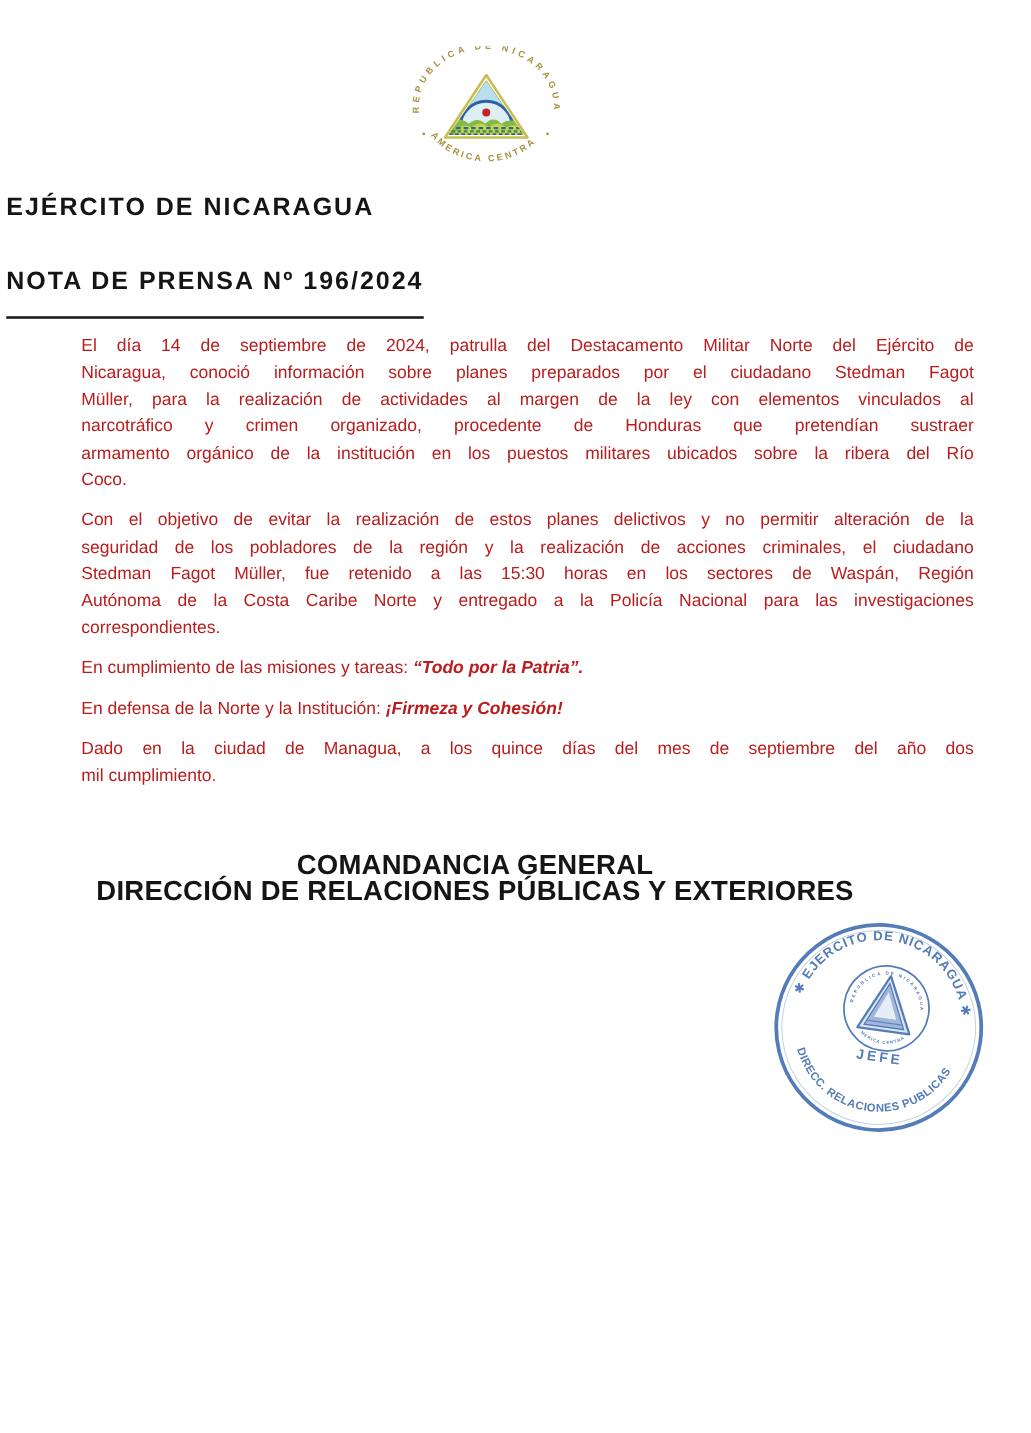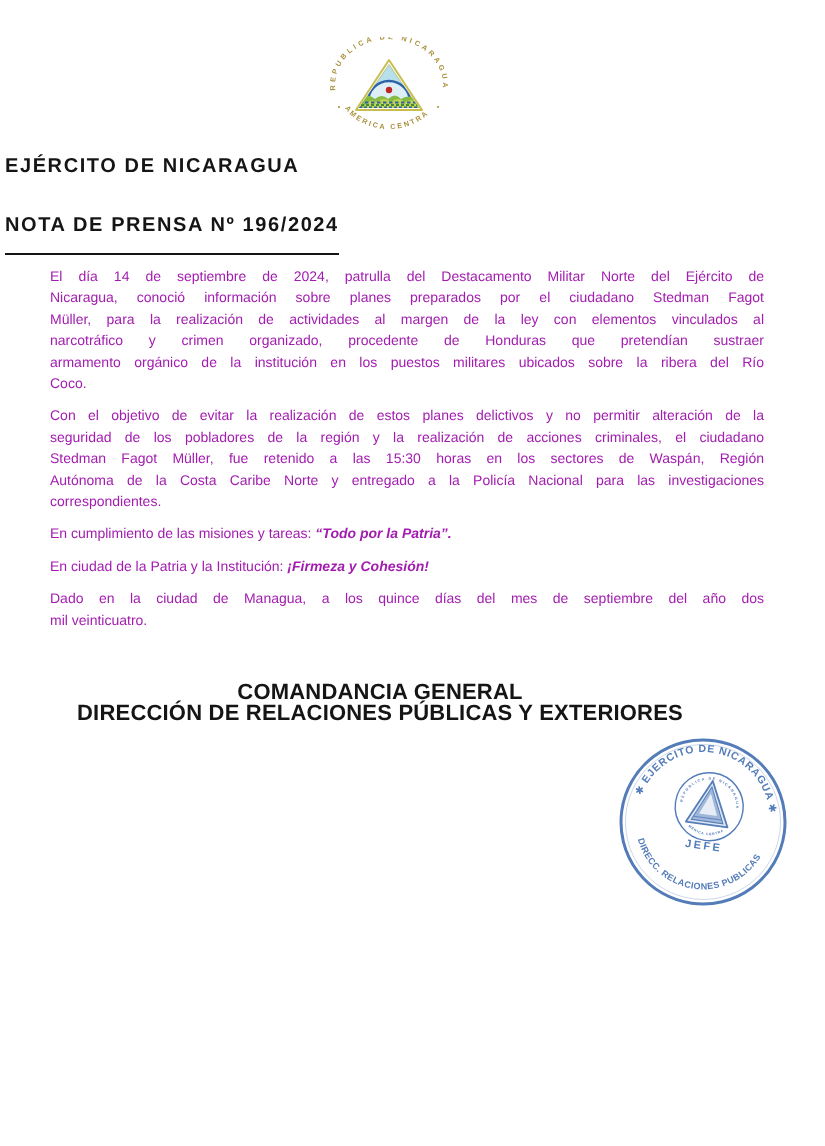--- a/index.html
+++ b/index.html
@@ -6,22 +6,22 @@
   .page{
     position:relative;width:825px;height:1146px;background:#ffffff;
     font-family:"Liberation Sans","DejaVu Sans",sans-serif;color:#1e1e1e;
     overflow:hidden;text-rendering:geometricPrecision;
   }
   .hdr{position:absolute;left:5px;width:750px;font-weight:bold;color:#151515;}
   .title{top:155px;font-size:20px;letter-spacing:1.6px;}
   .subtitle{top:214px;font-size:20px;letter-spacing:1.6px;}
   .subtitle span{display:inline-block;border-bottom:2.6px solid #151515;padding-bottom:16px;}
   .bodytext{
-    position:absolute;left:50px;top:266px;width:714px;
-    font-size:14px;line-height:21.4px;color:#a21caf;
+    position:absolute;left:65px;top:266px;width:714px;
+    font-size:14px;line-height:21.4px;color:#b91c1c;
   }
   .para{margin:0 0 11px 0;}
   .line{text-align:justify;text-align-last:left;white-space:normal;}
   .line.full{text-align-last:justify;}
   .b{font-weight:400;}
   .bi{font-weight:700;font-style:italic;}
   .footer{
     position:absolute;left:5px;top:682px;width:750px;text-align:center;
     font-weight:bold;font-size:22px;line-height:20.6px;letter-spacing:0.2px;color:#151515;
   }
@@ -83,25 +83,25 @@
         <div class="line full"><span>Con el objetivo de evitar la realización de estos planes delictivos y no permitir alteración de la</span></div>
         <div class="line full"><span>seguridad de los pobladores de la región y la realización de acciones criminales, el ciudadano</span></div>
         <div class="line full"><span class="b">Stedman Fagot Müller,</span><span> fue retenido a las 15:30 horas en los sectores de Waspán, Región</span></div>
         <div class="line full"><span>Autónoma de la Costa Caribe Norte y entregado a la Policía Nacional para las investigaciones</span></div>
         <div class="line"><span>correspondientes.</span></div>
       </div>
       <div class="para">
         <div class="line"><span>En cumplimiento de las misiones y tareas: </span><span class="bi">“Todo por la Patria”.</span></div>
       </div>
       <div class="para">
-        <div class="line"><span>En ciudad de la Patria y la Institución: </span><span class="bi">¡Firmeza y Cohesión!</span></div>
+        <div class="line"><span>En defensa de la Norte y la Institución: </span><span class="bi">¡Firmeza y Cohesión!</span></div>
       </div>
       <div class="para">
         <div class="line full"><span>Dado en la ciudad de Managua, a los quince días del mes de septiembre del año dos</span></div>
-        <div class="line"><span>mil veinticuatro.</span></div>
+        <div class="line"><span>mil cumplimiento.</span></div>
       </div>
     </div>
 
   <div class="footer">
     <div>COMANDANCIA GENERAL</div>
     <div>DIRECCIÓN DE RELACIONES PÚBLICAS Y EXTERIORES</div>
   </div>
 
   <svg class="stamp" viewBox="-91 -91 182 182">
     <defs>

